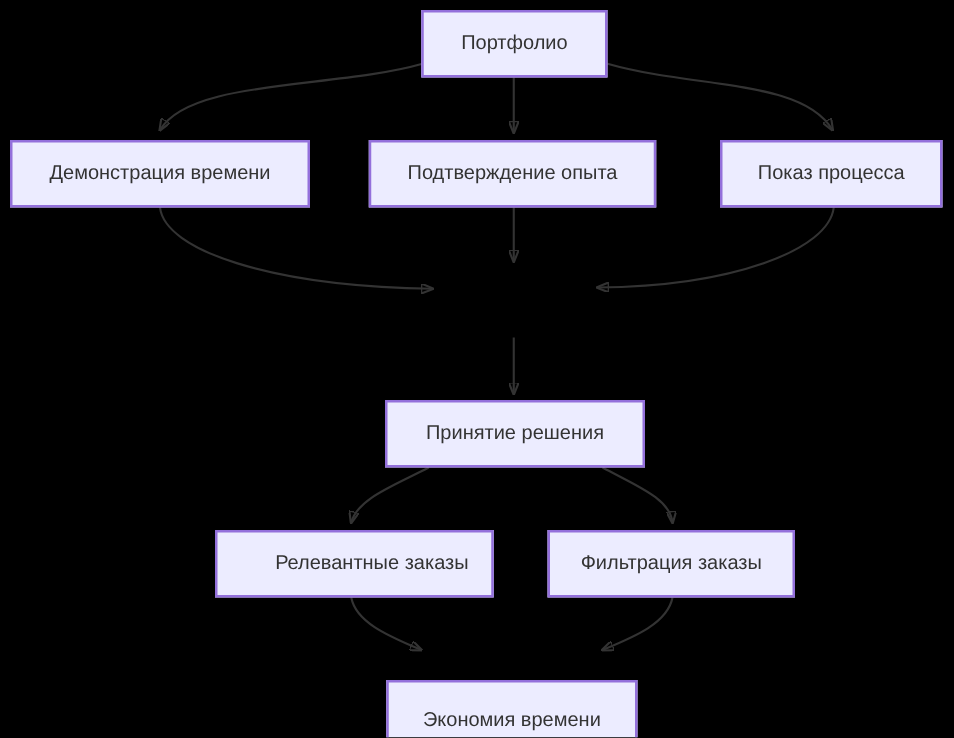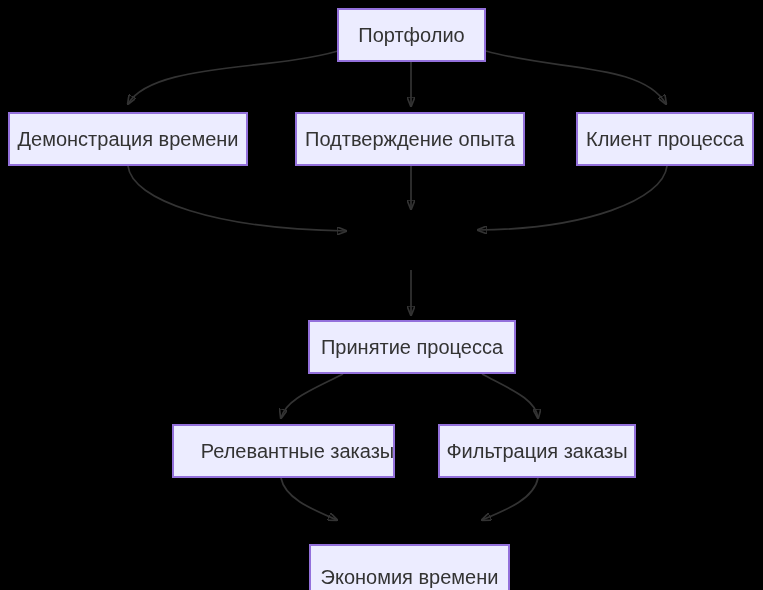--- a/index.html
+++ b/index.html
@@ -25,21 +25,21 @@
     stroke: var(--edge, #333333);
     stroke-width: 1.7px;
   }
   .node {
     position: absolute;
     z-index: 2;
     box-sizing: border-box;
     background: var(--node-fill, #ECECFF);
     border: 2px solid var(--node-border, #9370DB);
     color: var(--text, #333333);
-    font-size: 20px;
+    font-size: 16px;
     display: flex;
     align-items: center;
     justify-content: center;
     text-align: center;
     white-space: nowrap;
   }
   
   .n-portfolio  { left: 337px; top:   8px; width: 149px; height: 54px; }
   .n-skills     { left:   8px; top: 112px; width: 240px; height: 54px; }
   .n-experience { left: 295px; top: 112px; width: 230px; height: 54px; }
@@ -70,19 +70,19 @@
     <path d="M411,270 L411,315" marker-end="url(#arrow)"></path>
     <path d="M343,374 C314,389 286,399 281,418" marker-end="url(#arrow)"></path>
     <path d="M482,374 C510,389 536,399 538,418" marker-end="url(#arrow)"></path>
     <path d="M281,478 C285,499 314,510 337,520" marker-end="url(#arrow)"></path>
     <path d="M538,478 C534,499 506,510 482,520" marker-end="url(#arrow)"></path>
   </svg>
 
   <div class="node n-portfolio">Портфолио</div>
   <div class="node n-skills">Демонстрация времени</div>
   <div class="node n-experience">Подтверждение опыта</div>
-  <div class="node n-process">Клиент процесса</div>
-  <div class="node n-decision">Принятие процесса</div>
+  <div class="node n-process">Показ процесса</div>
+  <div class="node n-decision">Принятие решения</div>
   <div class="node n-orders">Релевантные заказы</div>
   <div class="node n-filtering">Фильтрация заказы</div>
   <div class="node n-savings">Экономия времени</div>
 
 </div>
 
 </body></html>

